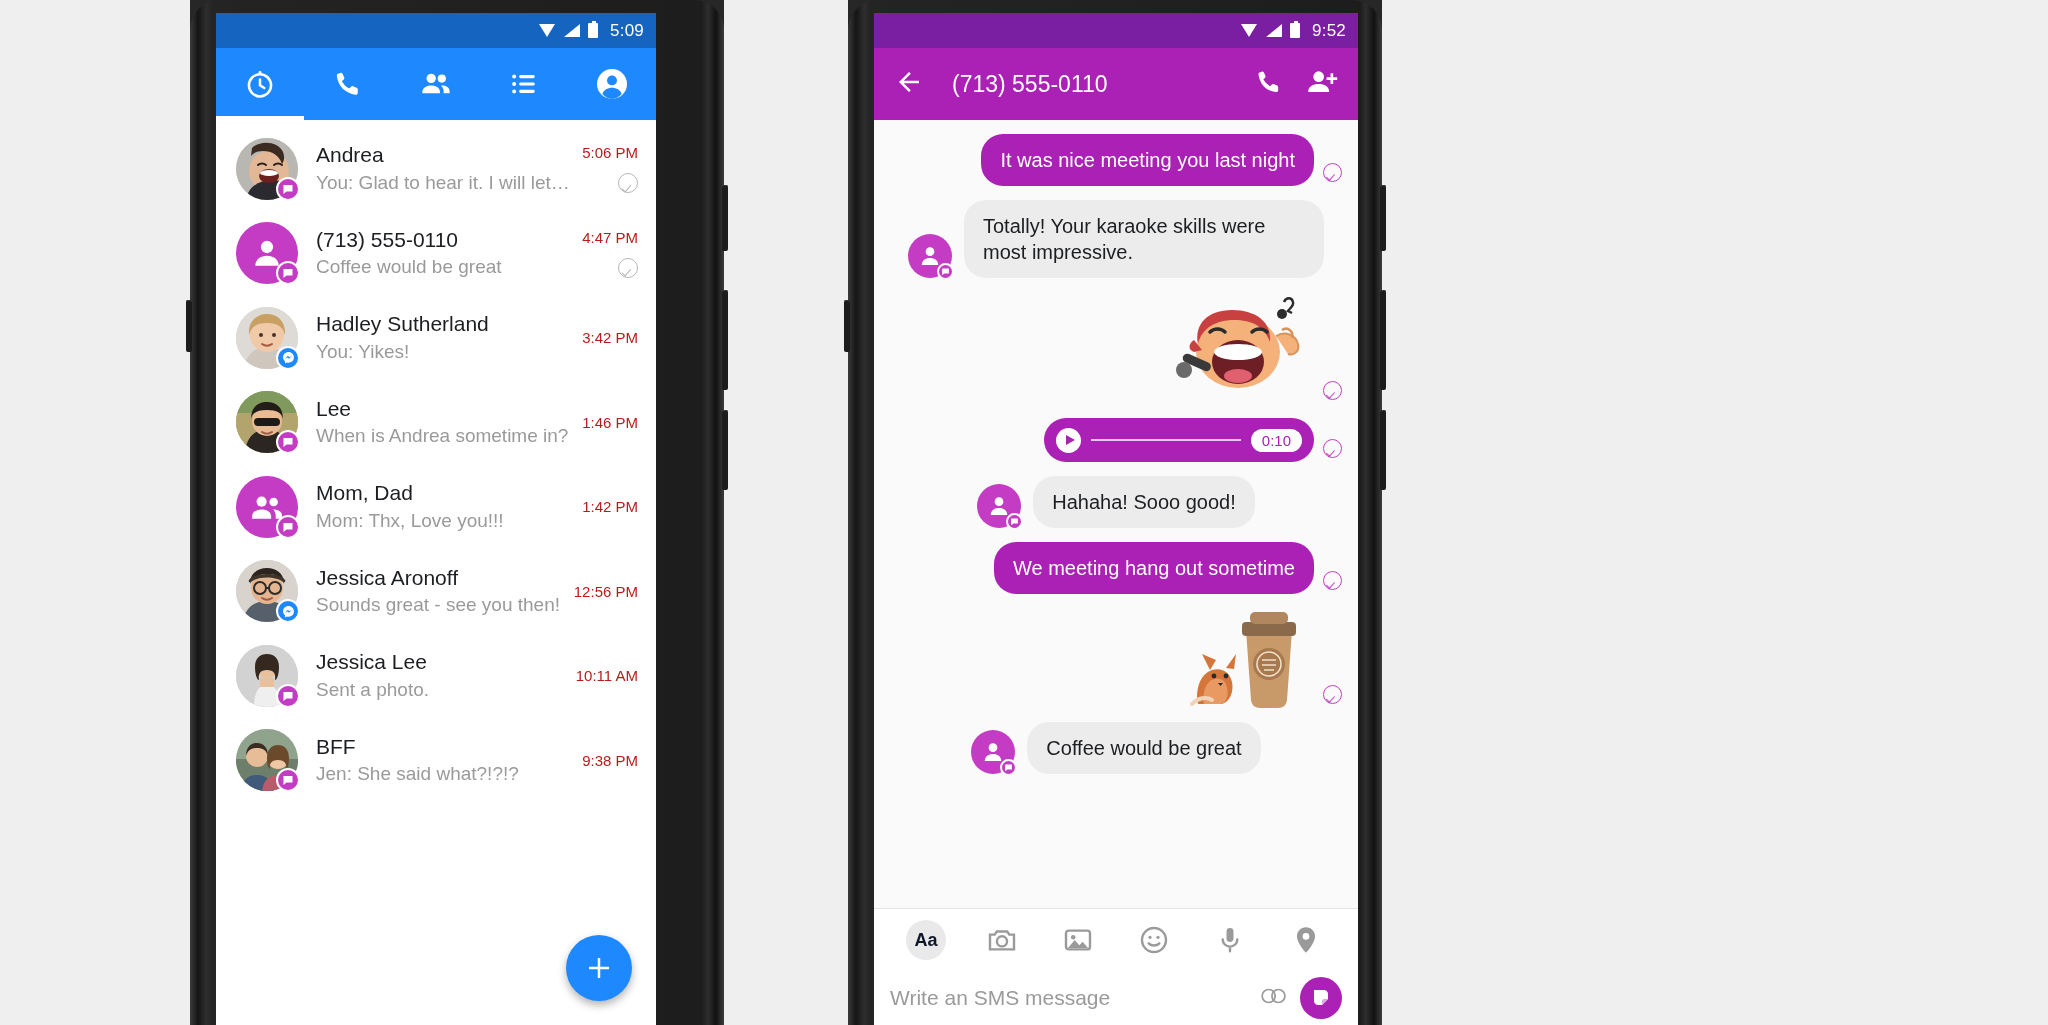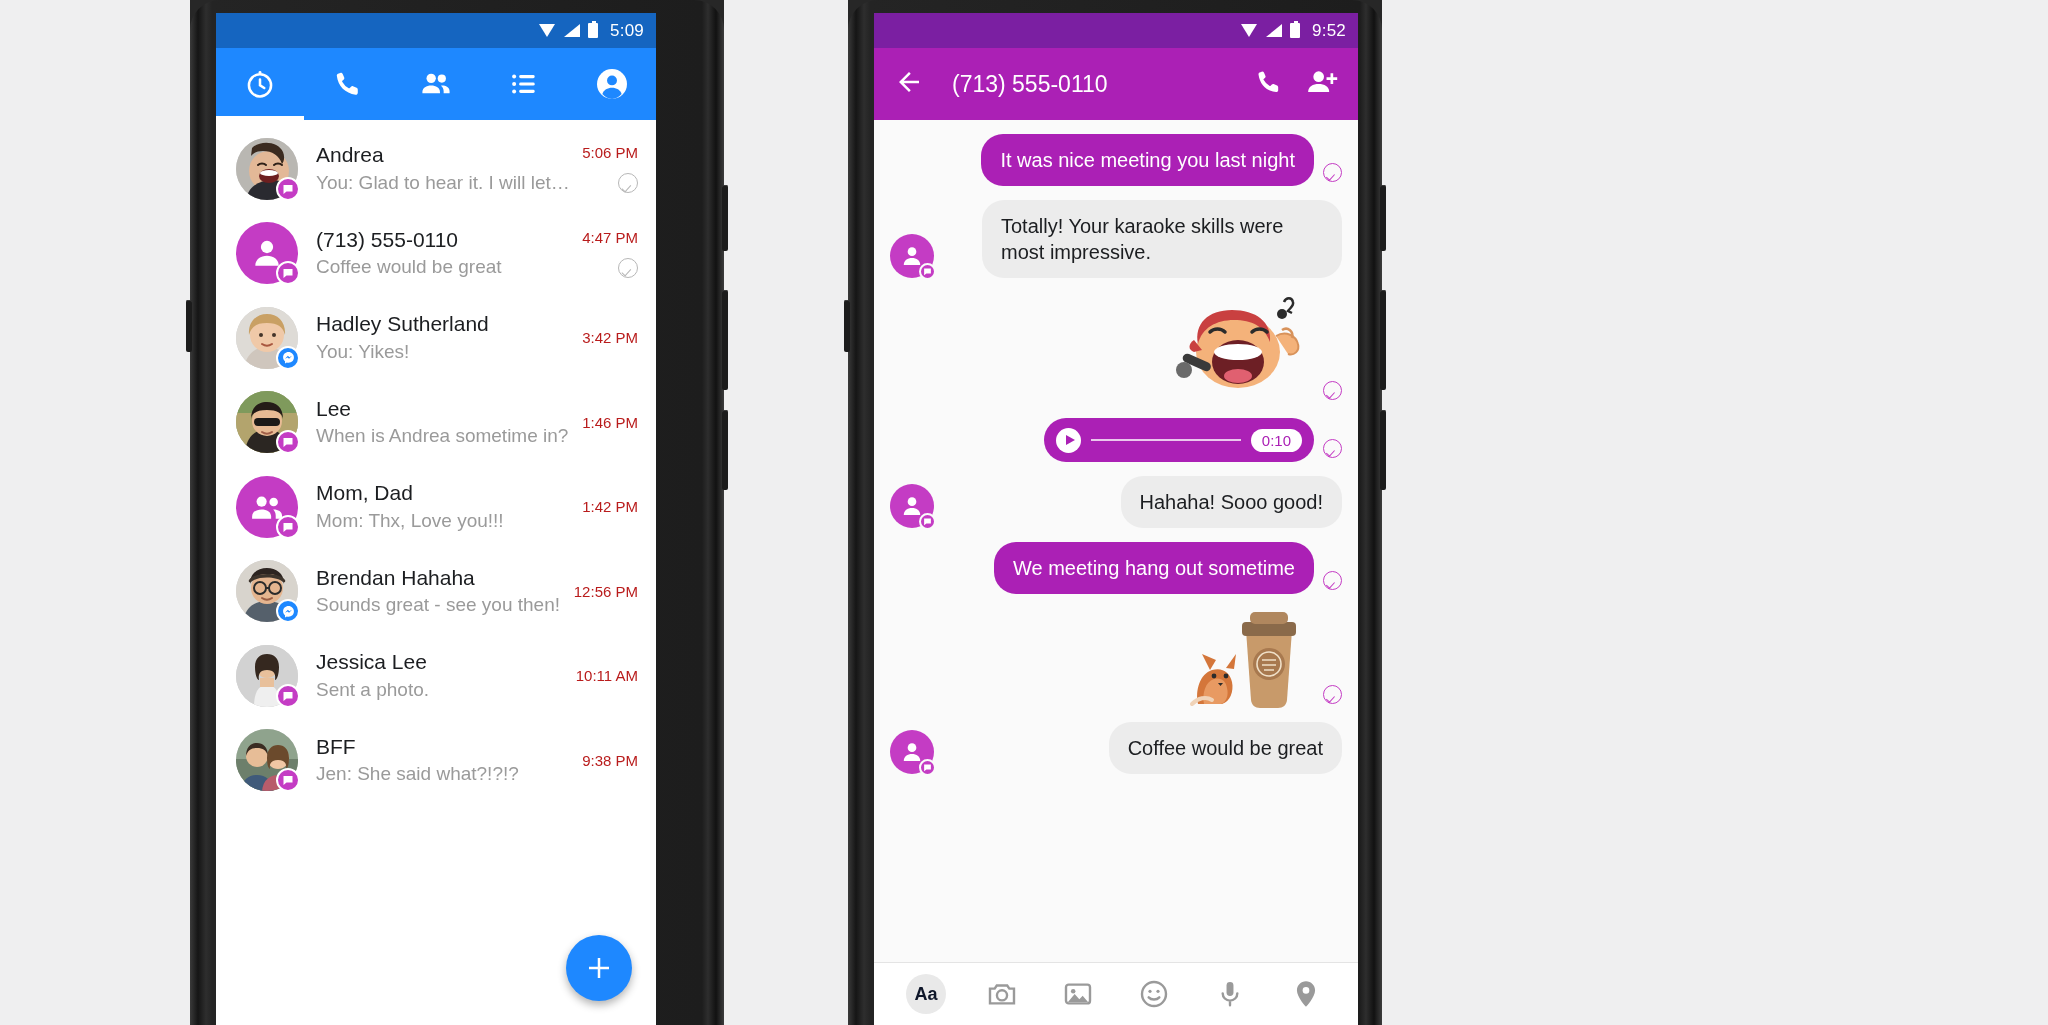--- a/index.html
+++ b/index.html
@@ -85,21 +85,21 @@
 
   
   .thread-head { height: 72px; background: #ab20b5; display: flex; align-items: center;
                  padding: 0 20px; gap: 22px; color: #fff; }
   .thread-title { flex: 1; font-size: 23px; margin-left: 6px; }
 
   
   .thread { background: #fafafa; height: calc(100% - 107px); padding: 14px 16px 0 16px;
             position: relative; overflow: hidden; }
   .msg-row { display: flex; align-items: flex-end; margin-bottom: 14px; }
-  .msg-row.in  { justify-content: space-between; }
+  .msg-row.in  { justify-content: center; }
   .msg-row.out { justify-content: flex-end; }
   .m-avatar { width: 44px; height: 44px; border-radius: 50%; background: #c43cc4;
               display:flex; align-items:center; justify-content:center; flex: 0 0 44px;
               margin-right: 12px; position: relative; }
   .m-avatar svg { fill: #fff; }
   .m-avatar .mini { position:absolute; right:-2px; bottom:-2px; width:17px; height:17px;
               border-radius:50%; background:#c43cc4; border:2px solid #fafafa;
               display:flex; align-items:center; justify-content:center; }
   .bubble { max-width: 360px; padding: 13px 19px; border-radius: 22px; font-size: 20px; line-height: 1.3; }
   .bubble.in  { background: #ececec; color: #1c1e21; }
@@ -353,21 +353,21 @@
                 <path d="M26 38c3 2 7 2 10 0" stroke="#9b5e44" stroke-width="2" fill="none" stroke-linecap="round"></path>
               </svg>
             </div>
             <div class="badge msgr">
               <svg width="13" height="13" viewBox="0 0 24 24">
                   <path fill="#fff" d="M12 2C6.2 2 2 6.3 2 11.6c0 3 1.4 5.7 3.6 7.4V23l3.3-1.8c.9.25 1.9.4 3.1.4 5.8 0 10-4.3 10-9.6S17.8 2 12 2zm1 12.5-2.6-2.7-5 2.7 5.5-5.8 2.6 2.7 5-2.7z"></path>
                 </svg>
             </div>
           </div>
           <div class="conv-text">
-            <div class="conv-name">Brendan Hahaha</div>
+            <div class="conv-name">Jessica Aronoff</div>
             <div class="conv-snip">Sounds great - see you then!</div>
           </div>
           <div class="conv-meta">
             <div class="conv-time">12:56 PM</div>
           </div>
         </div>
 
         <div class="conv-row">
           <div class="avatar-wrap">
             <div class="avatar">
@@ -615,18 +615,33 @@
               <path d="M6.5 11.5a5.5 5.5 0 0 0 11 0M12 17v3.5" fill="none" stroke="#9a9a9a" stroke-width="1.8" stroke-linecap="round"></path>
             </svg>
           </div>
           <div class="comp-icon">
             <svg width="32" height="32" viewBox="0 0 24 24">
               <path fill="#9a9a9a" d="M12 2.5c-3.8 0-6.8 3-6.8 6.8 0 5 6.8 12.2 6.8 12.2s6.8-7.2 6.8-12.2c0-3.8-3-6.8-6.8-6.8z"></path>
               <circle cx="12" cy="9.3" r="2.5" fill="#fff"></circle>
             </svg>
           </div>
         </div>
+        <div class="comp-input">
+          <div class="comp-ph">Write an SMS message</div>
+          <div>
+            <svg width="26" height="26" viewBox="0 0 24 24">
+              <circle cx="8" cy="12" r="6" fill="none" stroke="#9a9a9a" stroke-width="1.6"></circle>
+              <circle cx="17" cy="12" r="6" fill="none" stroke="#9a9a9a" stroke-width="1.6"></circle>
+            </svg>
+          </div>
+          <div class="send-btn">
+            <svg width="24" height="24" viewBox="0 0 24 24">
+              <path fill="#fff" d="M5 4h10c2.2 0 4 1.8 4 4v5l-6 6H9c-2.2 0-4-1.8-4-4z"></path>
+              <path fill="#e0a8e8" d="M13 19v-4c0-1.1.9-2 2-2h4z"></path>
+            </svg>
+          </div>
+        </div>
       </div>
 
     </div>
   </div>
 
 </div>
 
 </body></html>

